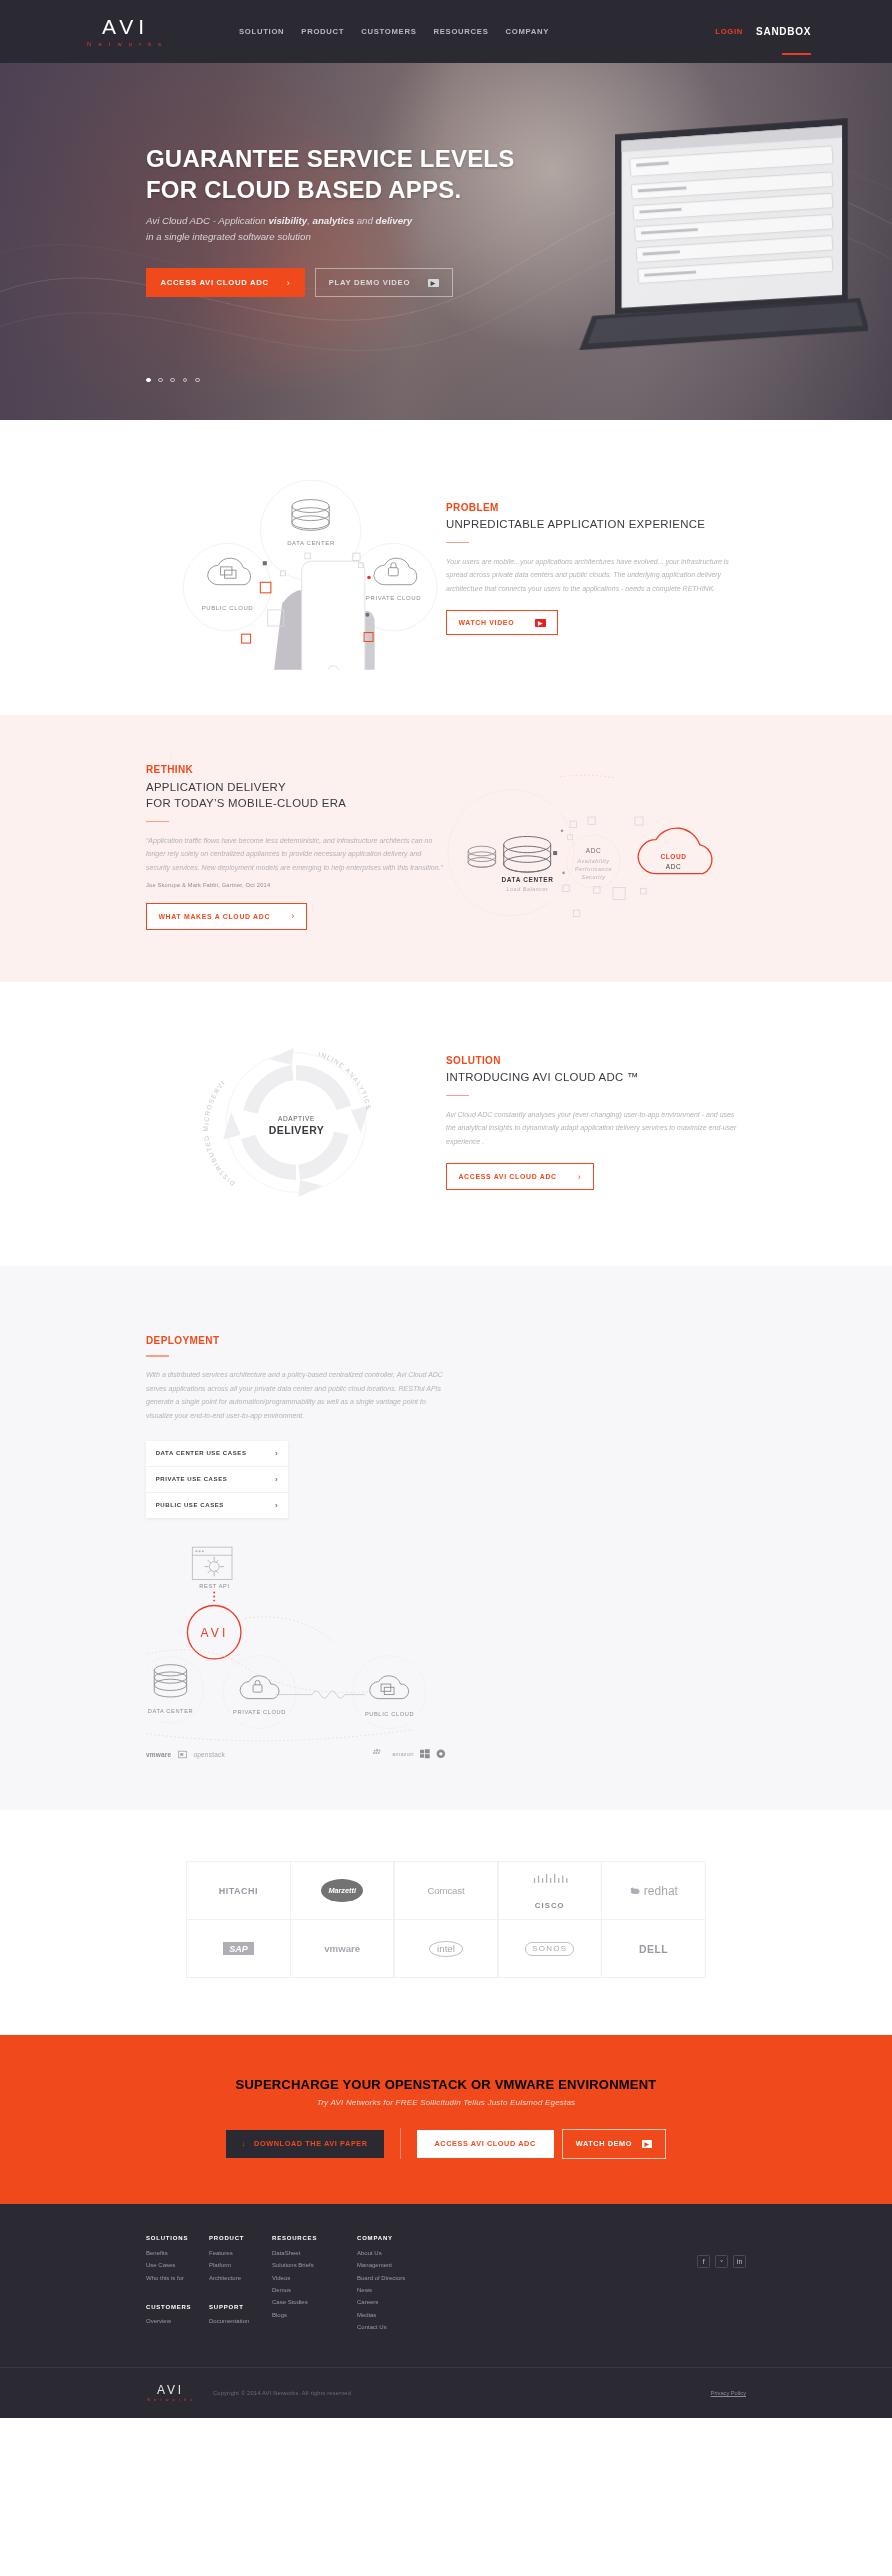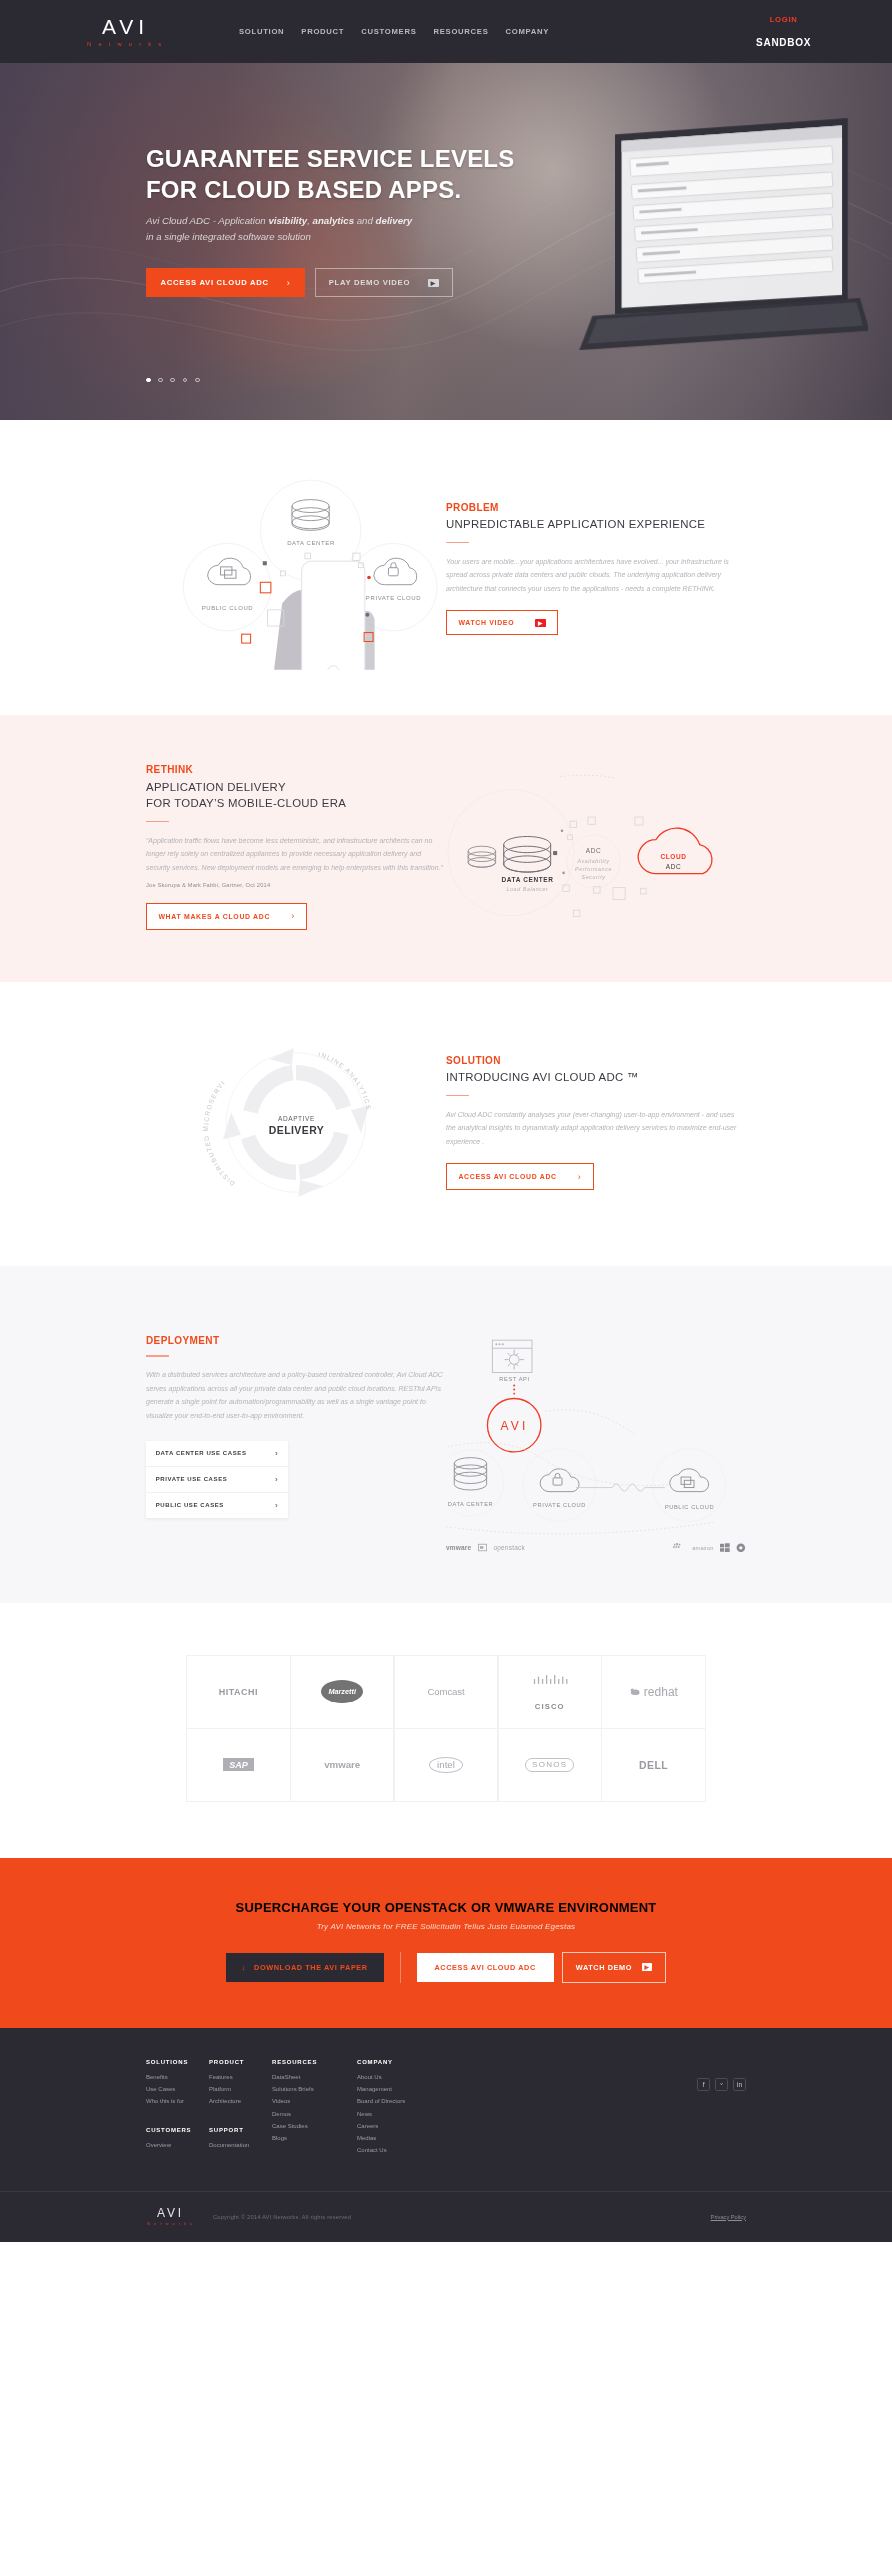--- a/index.html
+++ b/index.html
@@ -26,21 +26,21 @@
   }
   .logo .sub {
     font-size:5.7px; letter-spacing:2.8px; color:#ef3b24; margin-top:4px;
     font-weight:400;
   }
   .nav { display:flex; gap:17px; margin-left:69px; }
   .nav a {
     color:#b9b8c0; font-size:7.7px; letter-spacing:0.7px; font-weight:700;
     text-decoration:none; text-transform:uppercase;
   }
-  .util { margin-left:auto; display:flex; align-items:center; gap:13px; position:relative;flex-direction:column; }
+  .util { margin-left:auto; display:flex; align-items:center; gap:13px; position:relative; }
   .util .login { color:#ef3b24; font-size:7.7px; font-weight:700; letter-spacing:0.7px; text-decoration:none; }
   .util .sandbox { color:#ffffff; font-size:10px; font-weight:700; letter-spacing:0.7px; text-decoration:none; position:relative; }
   .sandbox-underline {
     position:absolute; left:0; right:0; bottom:-18px; height:2.4px; background:#ef3b24;
   }
 
   
   .hero {
     height:357px; position:relative; overflow:hidden;
     background:
@@ -136,21 +136,21 @@
   .acc-item:last-child { border-bottom:none; }
   .acc-item .chev { color:#3a3a42; font-size:8px; }
 
   .vendors { display:flex; align-items:center; gap:6.5px; position:absolute; bottom:6.5px; left:0; width:300px; }
   .vendor { font-size:6.5px; color:#a7a5ac; letter-spacing:0.2px; }
 
   
   .logos { background:#fff; padding:52px 0 57px; }
   .logo-grid { width:519px; margin:0 auto; display:grid; grid-template-columns:repeat(5,1fr); }
   .logo-cell {
-    height:74px; display:flex; align-items:center; justify-content:center;
+    height:59px; display:flex; align-items:center; justify-content:center;
     border:0.8px solid #f1f1f4; margin:-0.4px;
     color:#a9a7ae;
   }
 
   
   .cta { background:#f0491b; padding:42px 0 45px; text-align:center; }
   .cta h2 {
     color:#000000; font-size:13px; font-weight:700; letter-spacing:0.2px; text-transform:uppercase;
   }
   .cta p { color:#ffd9cd; font-size:8px; font-style:italic; margin-top:6.5px; letter-spacing:0.2px; }
@@ -457,21 +457,21 @@
         <div class="body">Avi Cloud ADC constantly analyses your (ever-changing) user-to-app environment - and uses the analytical insights to dynamically adapt application delivery services to maximize end-user experience .</div>
         <a href="#" class="btn-outline">
           <span>ACCESS AVI CLOUD ADC</span>
           <span class="chev">›</span>
         </a>
       </div>
     </div>
   </div>
 
   <div class="section sec-grey" style="padding:45px 0 49px;">
-    <div class="sec-inner" style="align-items:flex-start;">
+    <div class="sec-inner" style="align-items:flex-start;flex-direction:column;">
       <div class="col-text" style="padding-top:24px;">
         <div class="kicker">DEPLOYMENT</div>
         <div class="rule"></div>
         <div class="body">With a distributed services architecture and a policy-based centralized controller, Avi Cloud ADC serves applications across all your private data center and public cloud locations. RESTful APIs generate a single point for automation/programmability as well as a single vantage point to visualize your end-to-end user-to-app environment.</div>
         <div class="acc">
           <div class="acc-item">
             <span>DATA CENTER USE CASES</span>
             <span class="chev">›</span>
           </div>
           <div class="acc-item">

